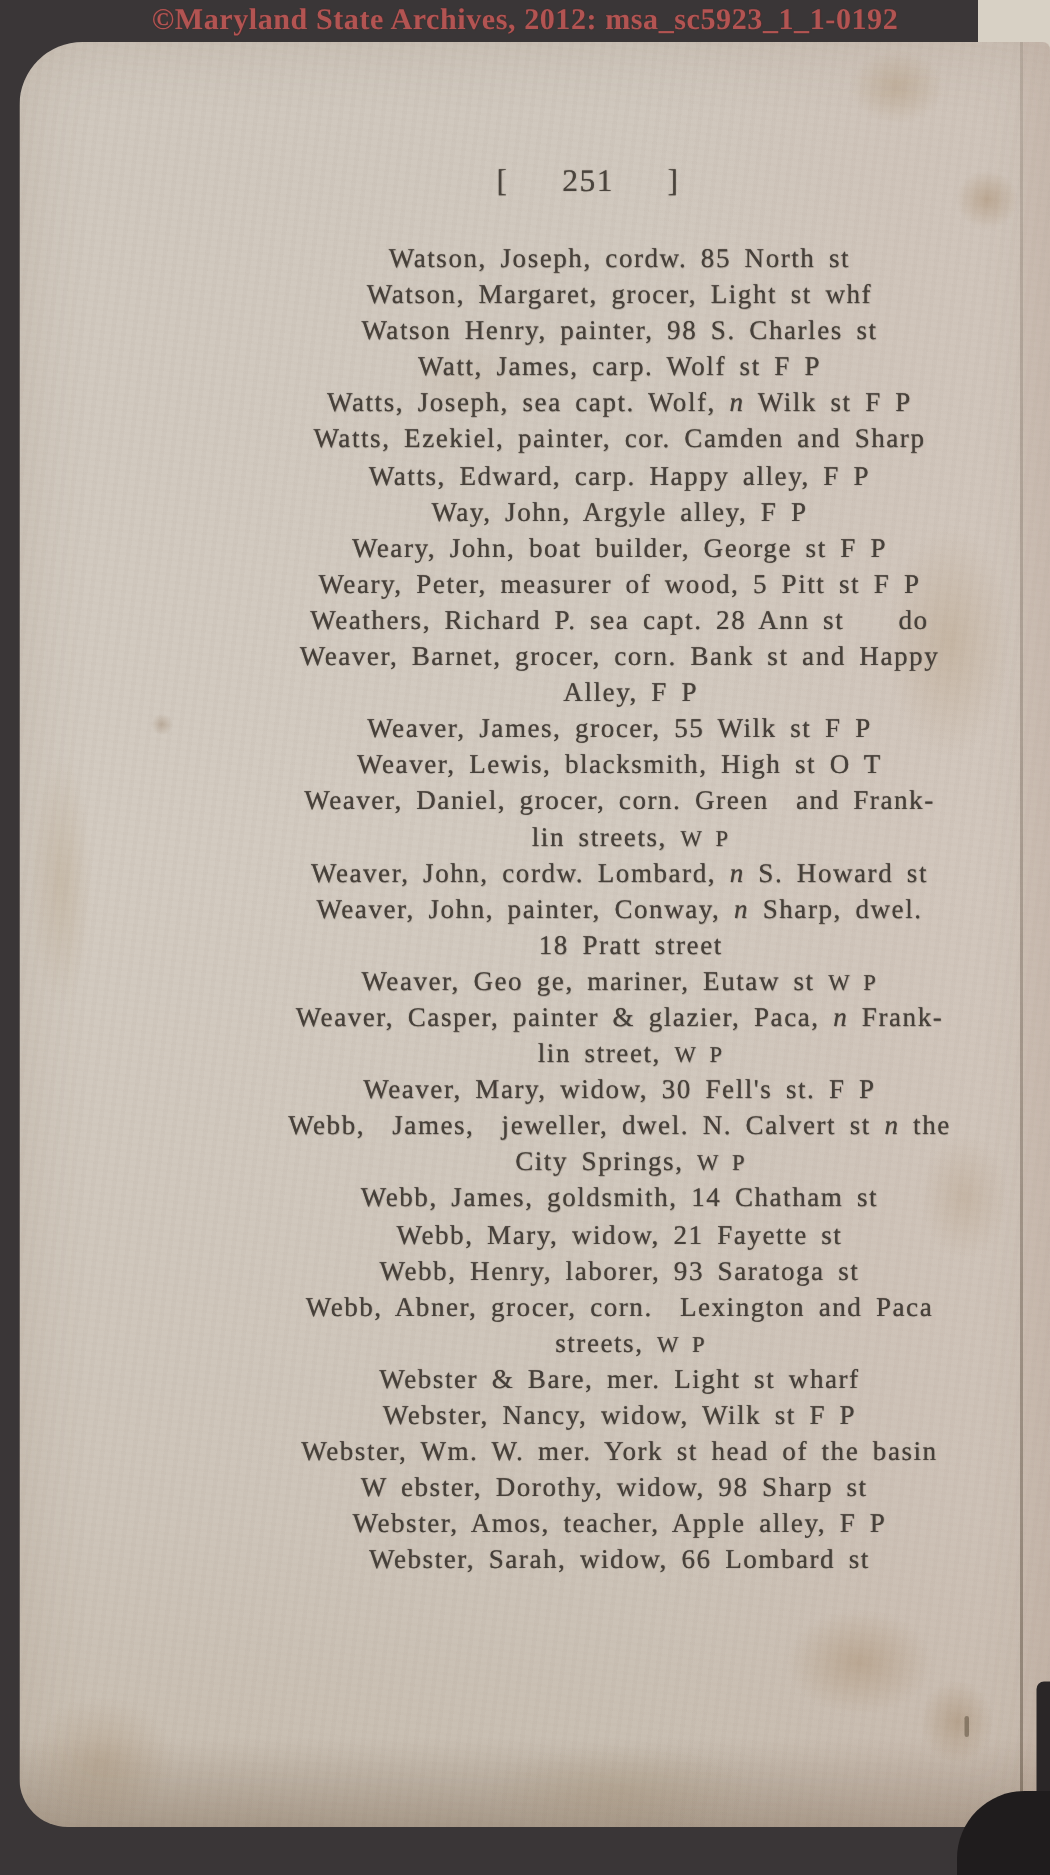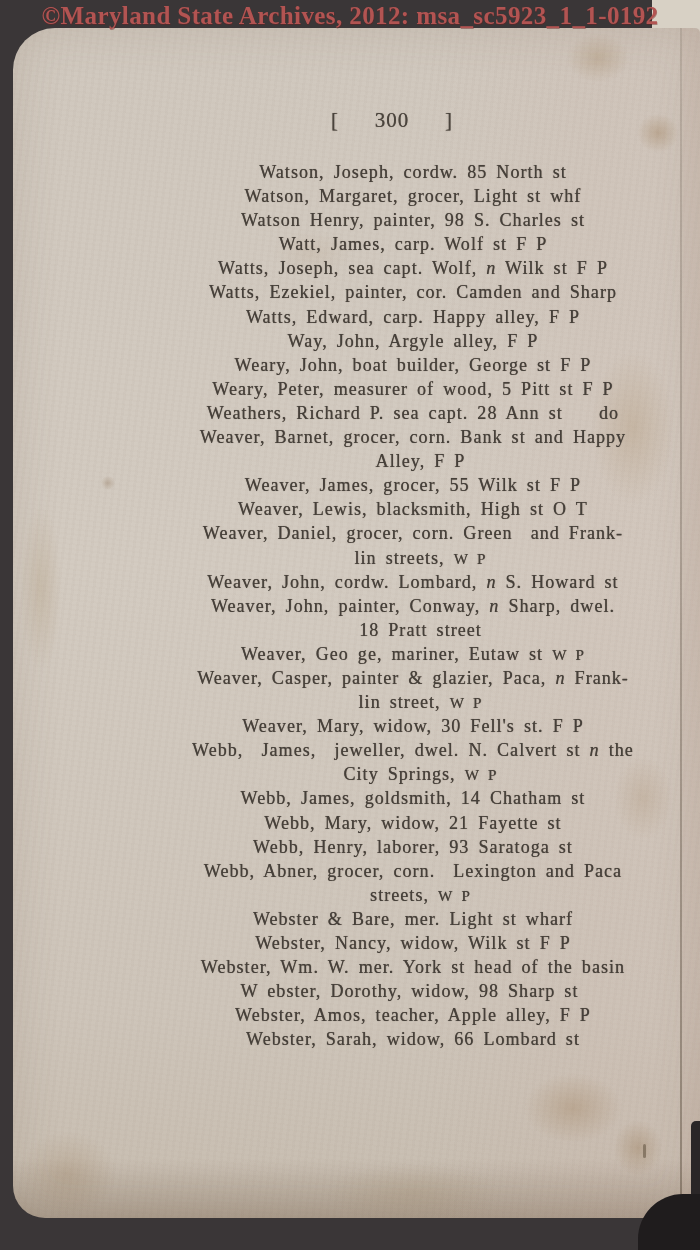--- a/index.html
+++ b/index.html
@@ -49,21 +49,21 @@
   .dark-corner{
     position:absolute;right:0;bottom:0;width:62px;height:56px;
     background:#1f1c1d;border-top-left-radius:45px;
   }
   .dark-right-strip{
     position:absolute;right:0;bottom:34px;width:9px;height:95px;
     background:#2a2627;border-radius:5px 0 0 5px;
   }
   .watermark{
     position:absolute;top:2px;left:0;width:100%;text-align:center;
-    font-size:25px;font-weight:bold;letter-spacing:0.4px;
+    font-size:20px;font-weight:bold;letter-spacing:0.4px;
     color:#b25452;text-shadow:0.5px 0.5px 0.6px rgba(110,30,30,0.45);
     z-index:5;
   }
   .page-number{
     position:absolute;left:318px;top:80px;width:122px;
     display:flex;justify-content:space-between;align-items:baseline;
     font-size:21px;color:#4a443d;letter-spacing:1px;
     text-shadow:0 0 0.7px rgba(70,60,50,0.8);
   }
   .entries{
@@ -88,21 +88,21 @@
 <div id="screen">
 
   <div class="adjacent-corner"></div>
 
   <div class="watermark">©Maryland State Archives, 2012: msa_sc5923_1_1-0192</div>
 
   <div class="page">
 
     <div class="page-number">
       <span>[</span>
-      <span>300</span>
+      <span>251</span>
       <span>]</span>
     </div>
 
     <div class="entries"><div class="line"><span>Watson, Joseph, cordw. 85 North st</span></div><div class="line"><span>Watson, Margaret, grocer, Light st whf</span></div><div class="line"><span>Watson Henry, painter, 98 S. Charles st</span></div><div class="line"><span>Watt, James, carp. Wolf st F P</span></div><div class="line"><span>Watts, Joseph, sea capt. Wolf, </span><em>n</em><span> Wilk st F P</span></div><div class="line"><span>Watts, Ezekiel, painter, cor. Camden and Sharp</span></div><div class="line"><span>Watts, Edward, carp. Happy alley, F P</span></div><div class="line"><span>Way, John, Argyle alley, F P</span></div><div class="line"><span>Weary, John, boat builder, George st F P</span></div><div class="line"><span>Weary, Peter, measurer of wood, 5 Pitt st F P</span></div><div class="line"><span>Weathers, Richard P. sea capt. 28 Ann st    do</span></div><div class="line"><span>Weaver, Barnet, grocer, corn. Bank st and Happy</span></div><div class="line cont"><span>Alley, F P</span></div><div class="line"><span>Weaver, James, grocer, 55 Wilk st F P</span></div><div class="line"><span>Weaver, Lewis, blacksmith, High st O T</span></div><div class="line"><span>Weaver, Daniel, grocer, corn. Green  and Frank-</span></div><div class="line cont"><span>lin streets, </span><span class="sc">W P</span></div><div class="line"><span>Weaver, John, cordw. Lombard, </span><em>n</em><span> S. Howard st</span></div><div class="line"><span>Weaver, John, painter, Conway, </span><em>n</em><span> Sharp, dwel.</span></div><div class="line cont"><span>18 Pratt street</span></div><div class="line"><span>Weaver, Geo ge, mariner, Eutaw st </span><span class="sc">W P</span></div><div class="line"><span>Weaver, Casper, painter &amp; glazier, Paca, </span><em>n</em><span> Frank-</span></div><div class="line cont"><span>lin street, </span><span class="sc">W P</span></div><div class="line"><span>Weaver, Mary, widow, 30 Fell's st. F P</span></div><div class="line"><span>Webb,  James,  jeweller, dwel. N. Calvert st </span><em>n</em><span> the</span></div><div class="line cont"><span>City Springs, </span><span class="sc">W P</span></div><div class="line"><span>Webb, James, goldsmith, 14 Chatham st</span></div><div class="line"><span>Webb, Mary, widow, 21 Fayette st</span></div><div class="line"><span>Webb, Henry, laborer, 93 Saratoga st</span></div><div class="line"><span>Webb, Abner, grocer, corn.  Lexington and Paca</span></div><div class="line cont"><span>streets, </span><span class="sc">W P</span></div><div class="line"><span>Webster &amp; Bare, mer. Light st wharf</span></div><div class="line"><span>Webster, Nancy, widow, Wilk st F P</span></div><div class="line"><span>Webster, Wm. W. mer. York st head of the basin</span></div><div class="line" style="margin-left: -7px;"><span>W ebster, Dorothy, widow, 98 Sharp st</span></div><div class="line"><span>Webster, Amos, teacher, Apple alley, F P</span></div><div class="line"><span>Webster, Sarah, widow, 66 Lombard st</span></div></div>
 
     <div class="stray-mark"></div>
     <div class="page-edge-line"></div>
     <div class="page-edge-sliver"></div>
   </div>
 

